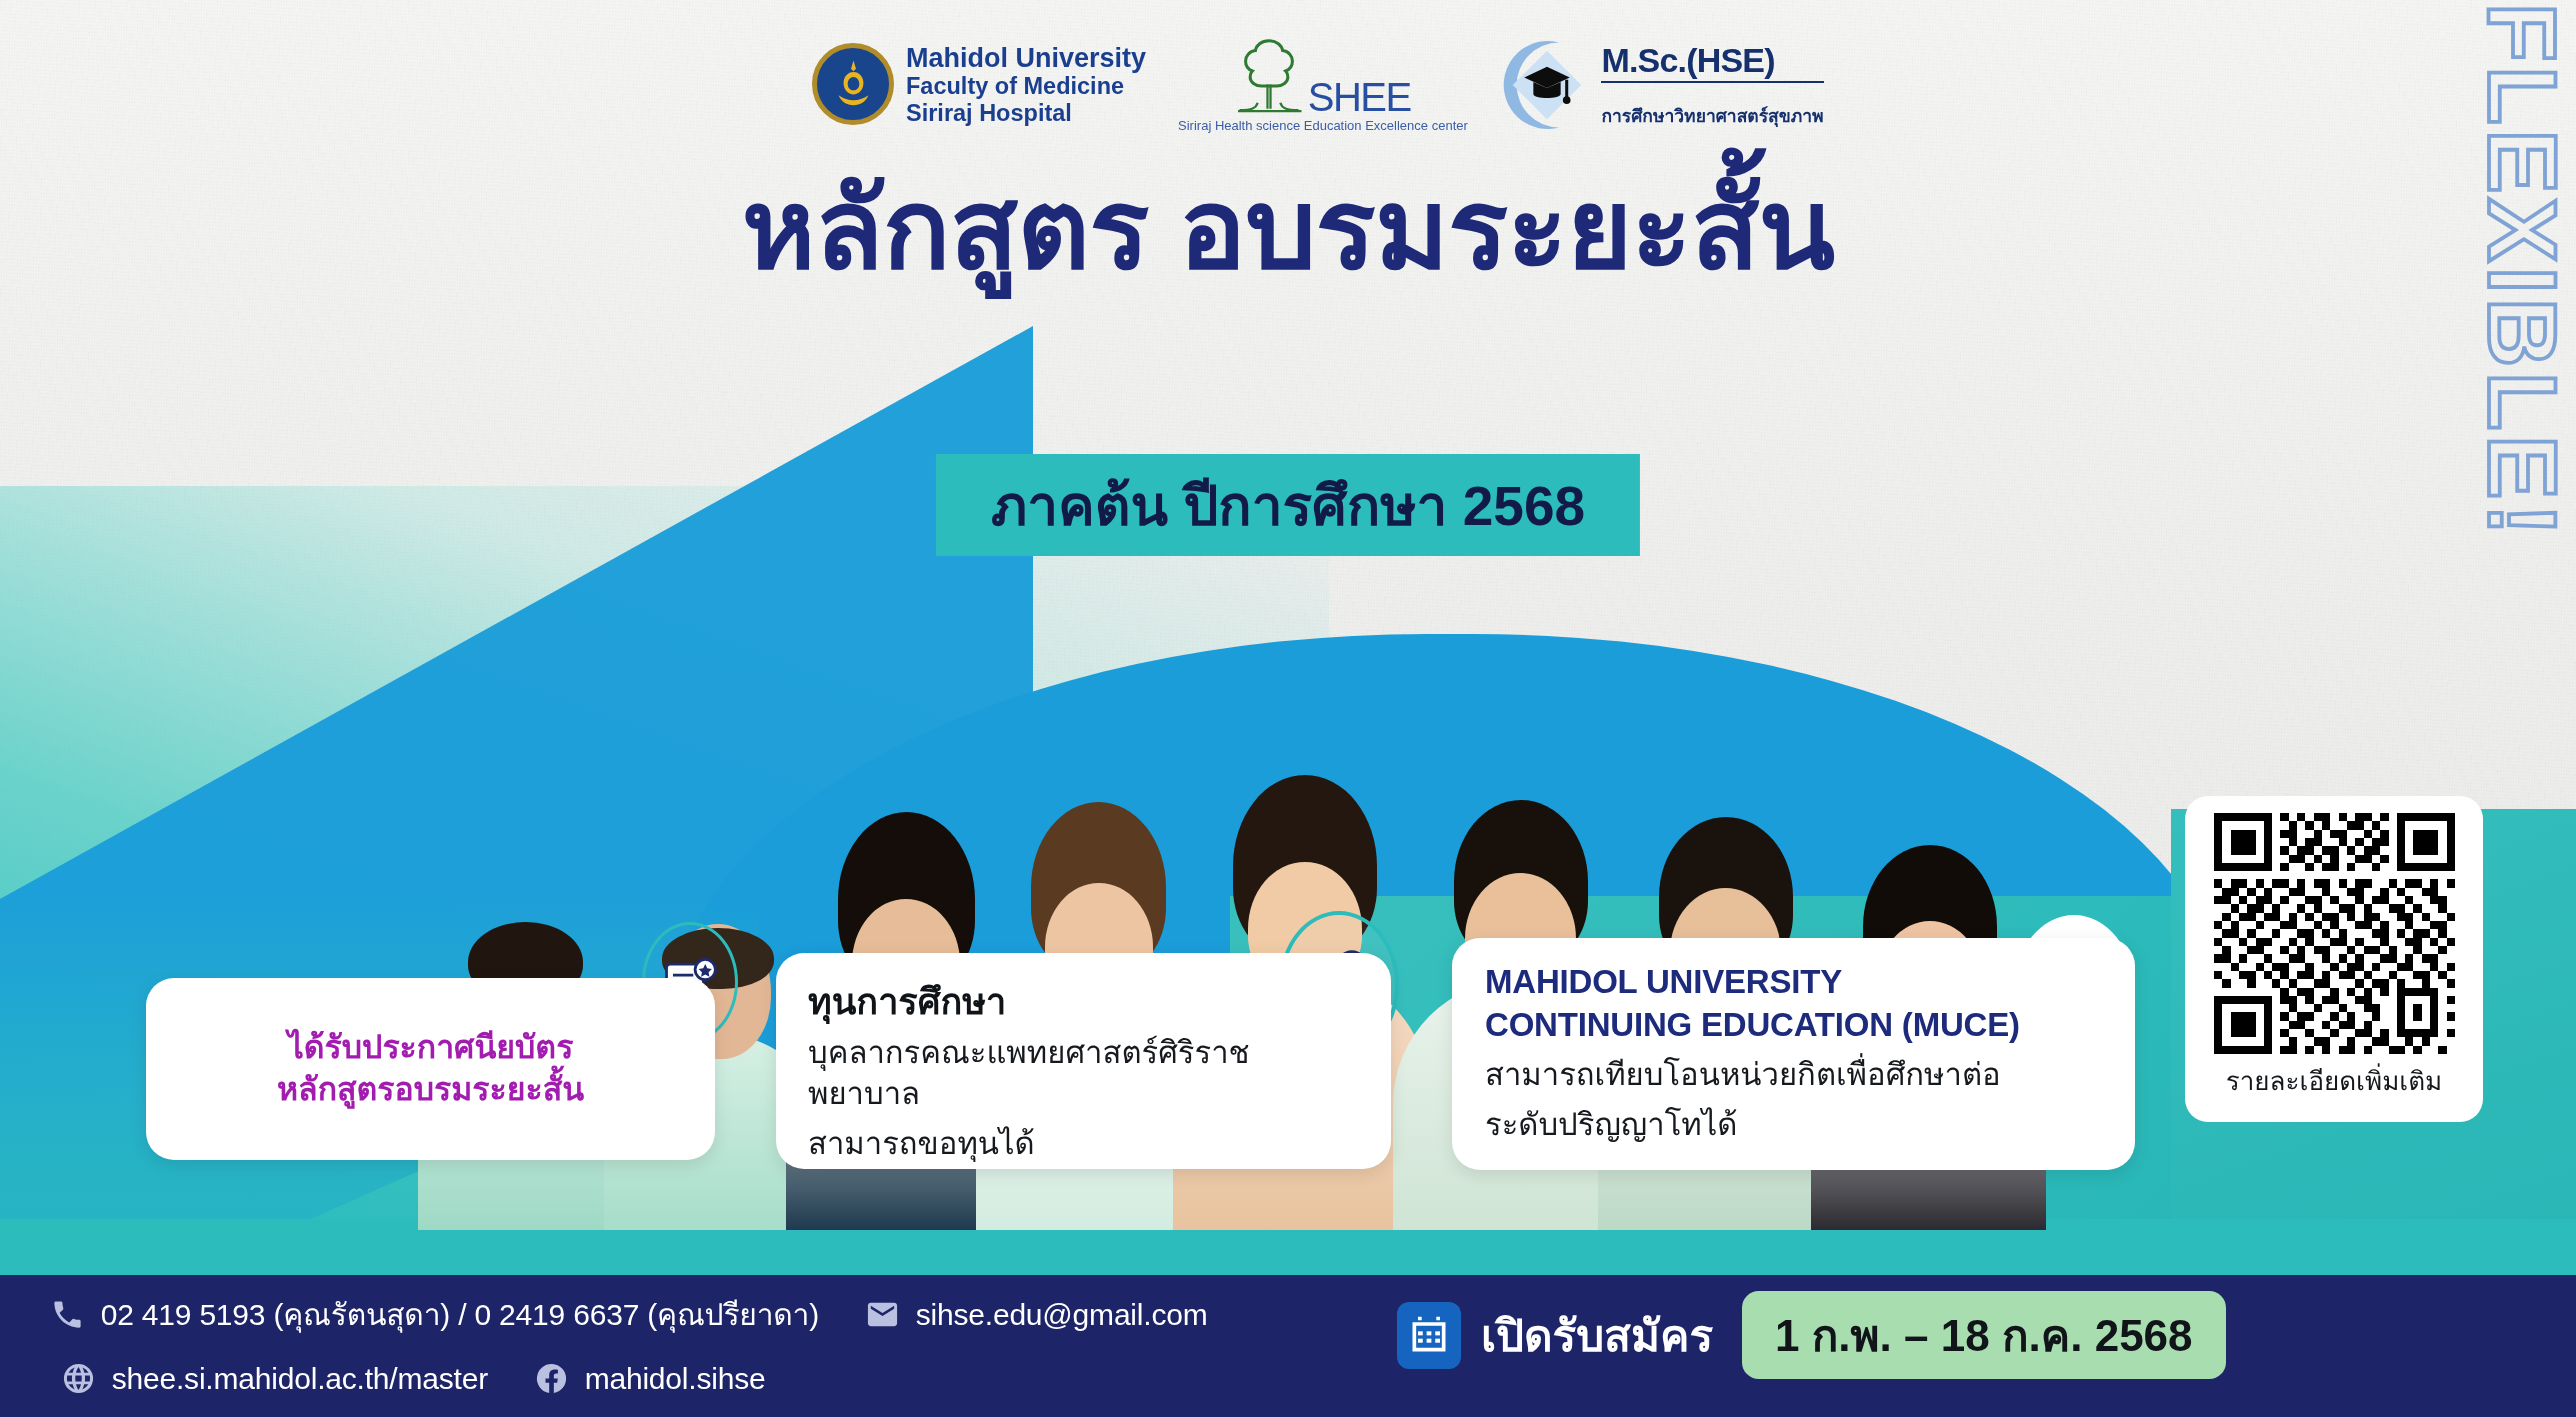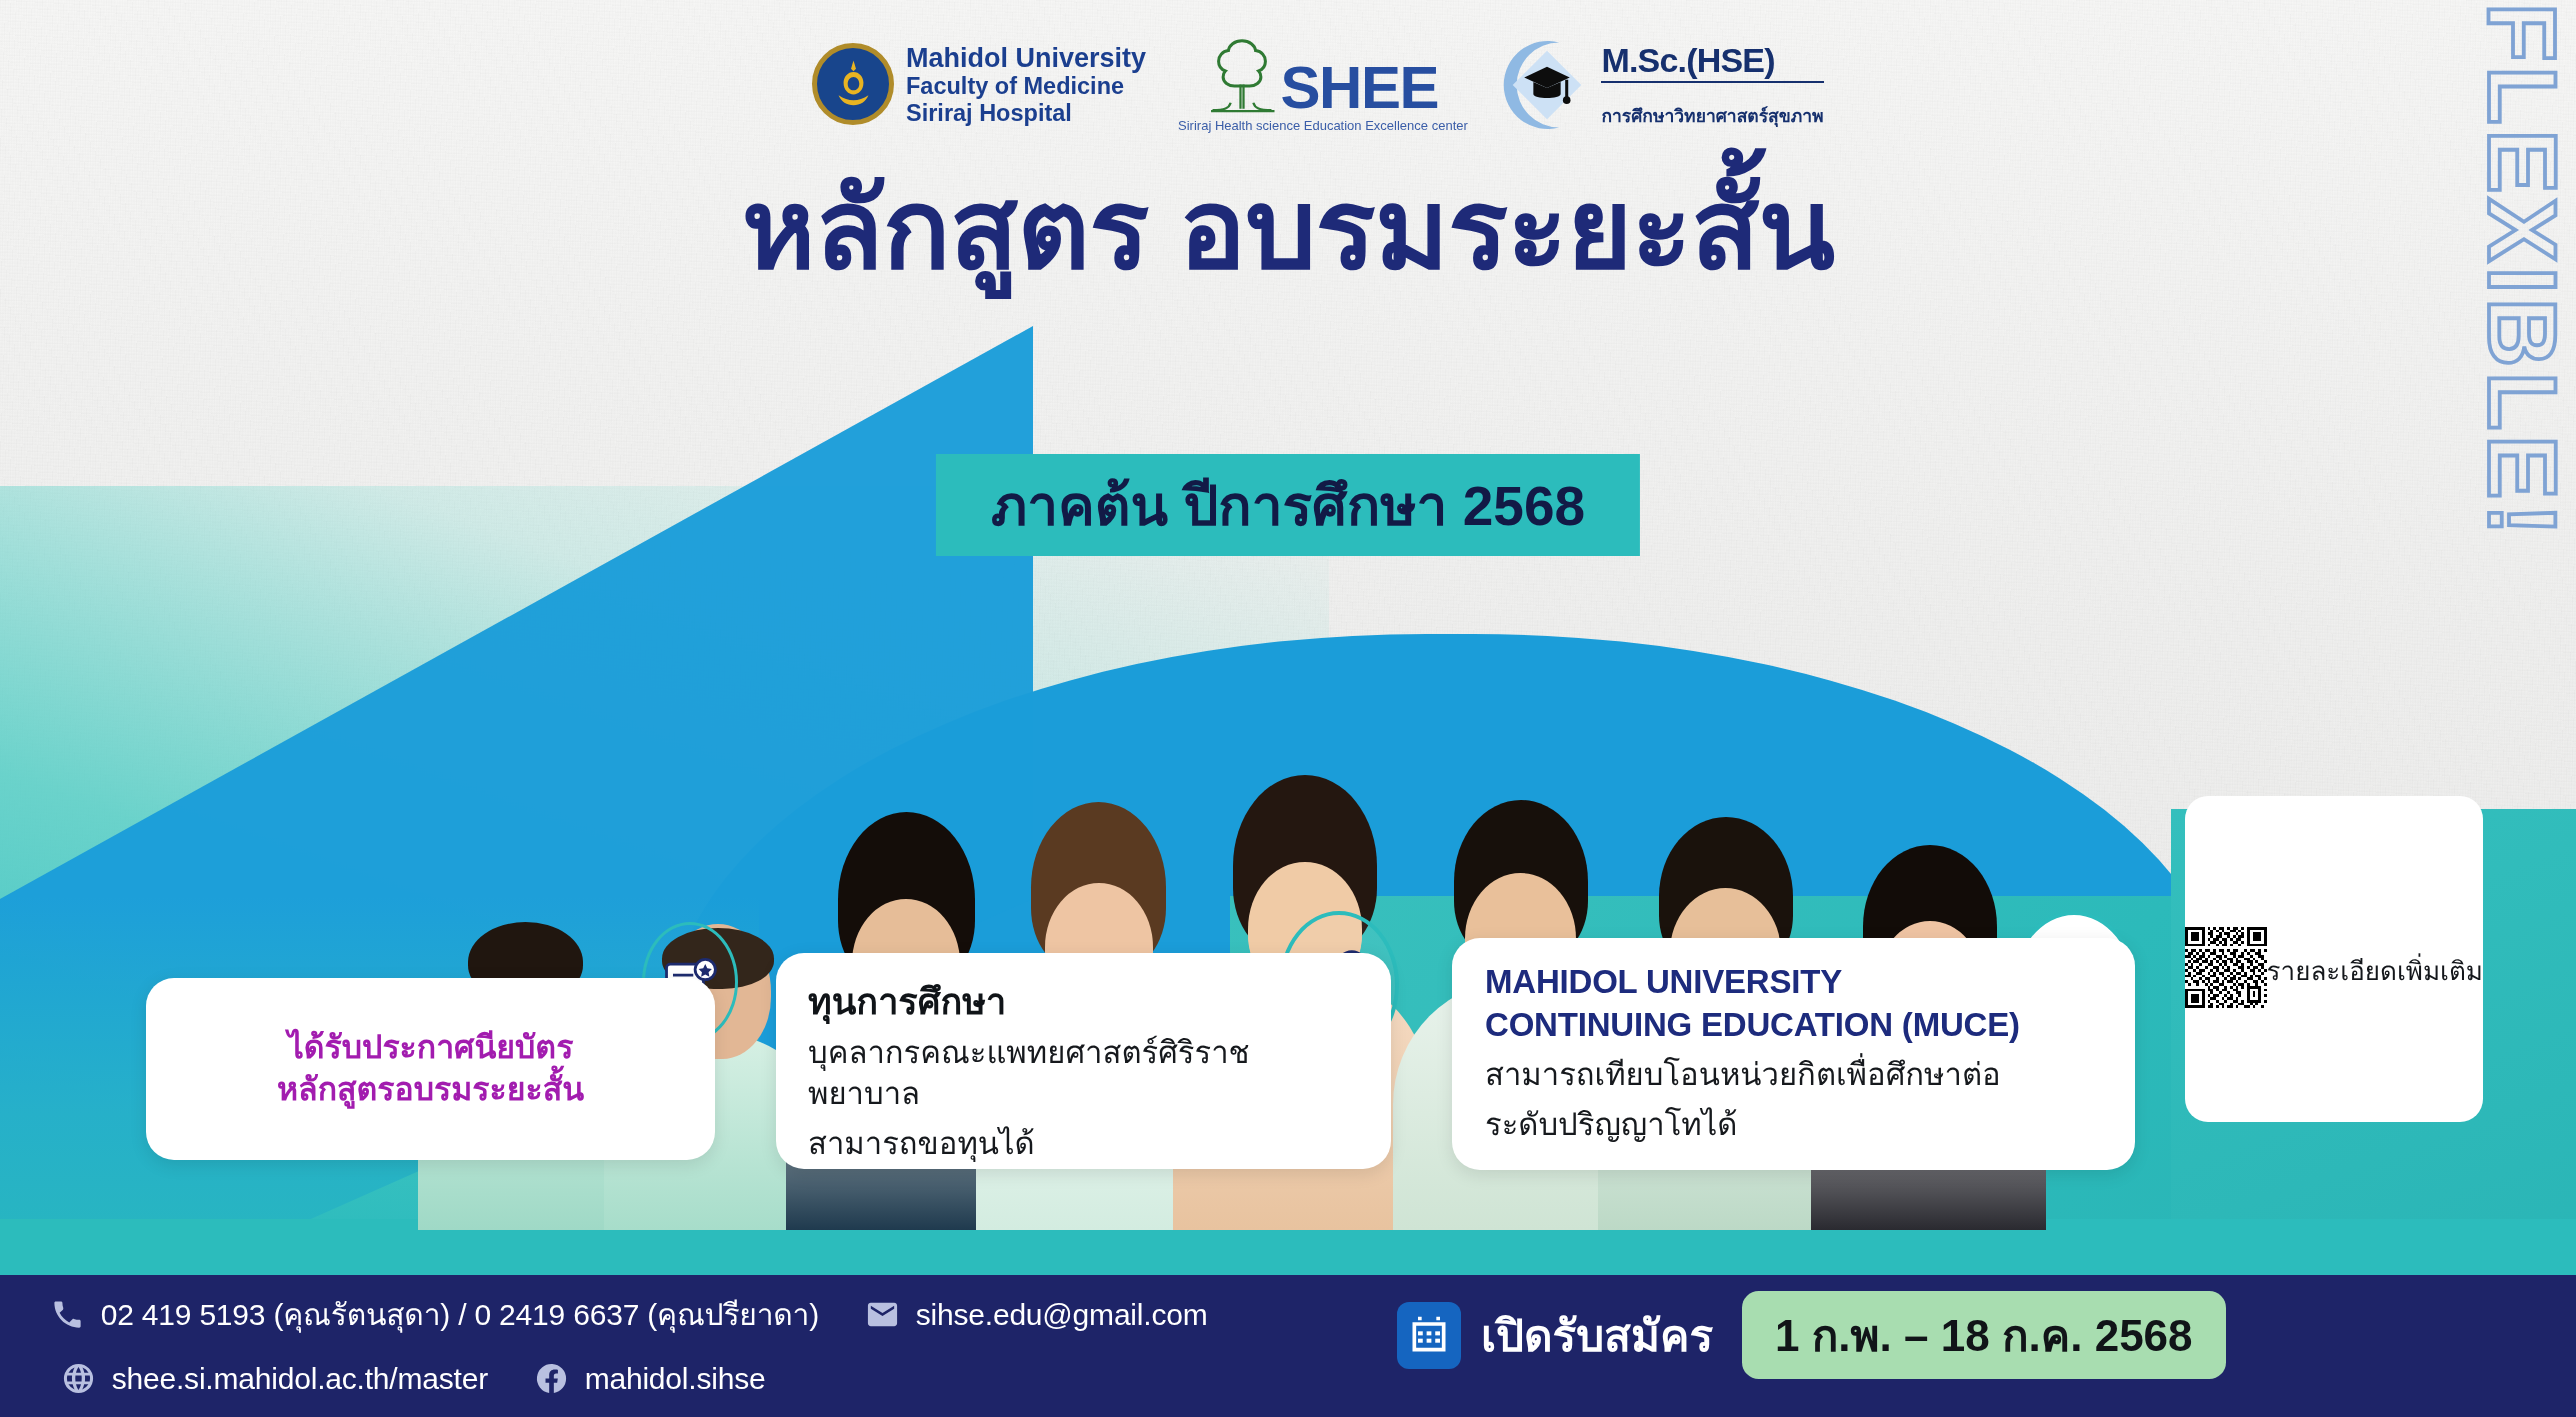--- a/index.html
+++ b/index.html
@@ -80,21 +80,21 @@
     display:flex;align-items:center;justify-content:center;flex:0 0 auto;
   }
   .seal svg{width:53px;height:53px;fill:#e8b422;}
   .mu-text{color:#1b3f8f;line-height:1.12;}
   .mu-text div:nth-child(1){font-size:27px;font-weight:bold;}
   .mu-text div:nth-child(2){font-size:23.5px;font-weight:bold;}
   .mu-text div:nth-child(3){font-size:23.5px;font-weight:bold;}
   .logo-shee{display:flex;flex-direction:column;align-items:center;}
   .shee-top{display:flex;align-items:flex-end;gap:4.6px;}
   .shee-tree{width:68px;height:79px;}
-  .shee-word{font-size:60px;font-weight:bold;color:#274ea0;letter-spacing:-1.5px;line-height:0.9;text-align:right;}
+  .shee-word{font-size:40px;font-weight:normal;color:#274ea0;letter-spacing:-1.5px;line-height:0.9;text-align:right;}
   .shee-sub{font-size:13px;color:#3a5da8;margin-top:3px;white-space:nowrap;}
   .logo-msc{display:flex;align-items:center;gap:7.6px;}
   .msc-mark{width:94px;height:94px;position:relative;flex:0 0 auto;}
   .msc-text{line-height:1.05;}
   .msc-title{font-size:34px;font-weight:bold;color:#16306e;letter-spacing:-0.8px;}
   .msc-rule{height:2.3px;background:#16306e;margin:2.3px 0 2.3px 0;}
   .msc-thai{font-size:17.5px;font-weight:bold;color:#16306e;white-space:nowrap;margin-top:24px;}
   
   .title-main{
     position:absolute;left:0;top:173px;width:2576px;text-align:center;
@@ -148,21 +148,21 @@
   .b1 svg{width:59px;height:59px;}
   .b2{left:1279px;top:911px;width:112px;height:140px;border:4.6px solid #2cbcbc;background:rgba(255,255,255,0.05);}
   .b2 svg{width:79px;height:79px;}
   .b3{left:2010px;top:911px;width:120px;height:150px;border:4.6px solid #2cbcbc;background:#ffffff;flex-direction:column;}
   .muce-mark{width:79px;height:50px;position:relative;}
   .muce-cap{font-size:10px;font-weight:bold;color:#1d2b7d;line-height:1.25;text-align:center;letter-spacing:0.2px;}
   
   .qr-card{
     position:absolute;left:2185px;top:796px;width:298px;height:326px;
     background:#ffffff;border-radius:23px;
-    display:flex;flex-direction:row;align-items:center;justify-content:flex-start;
+    display:flex;flex-direction:column;align-items:center;justify-content:flex-start;
     padding-top:16.7px;box-sizing:border-box;
   }
   .qr-img{width:241px;height:241px;}
   .qr-cap{font-size:26px;color:#14171b;margin-top:6px;white-space:nowrap;}
 </style>
 </head>
 <body>
 
 <div class="poster">
 

